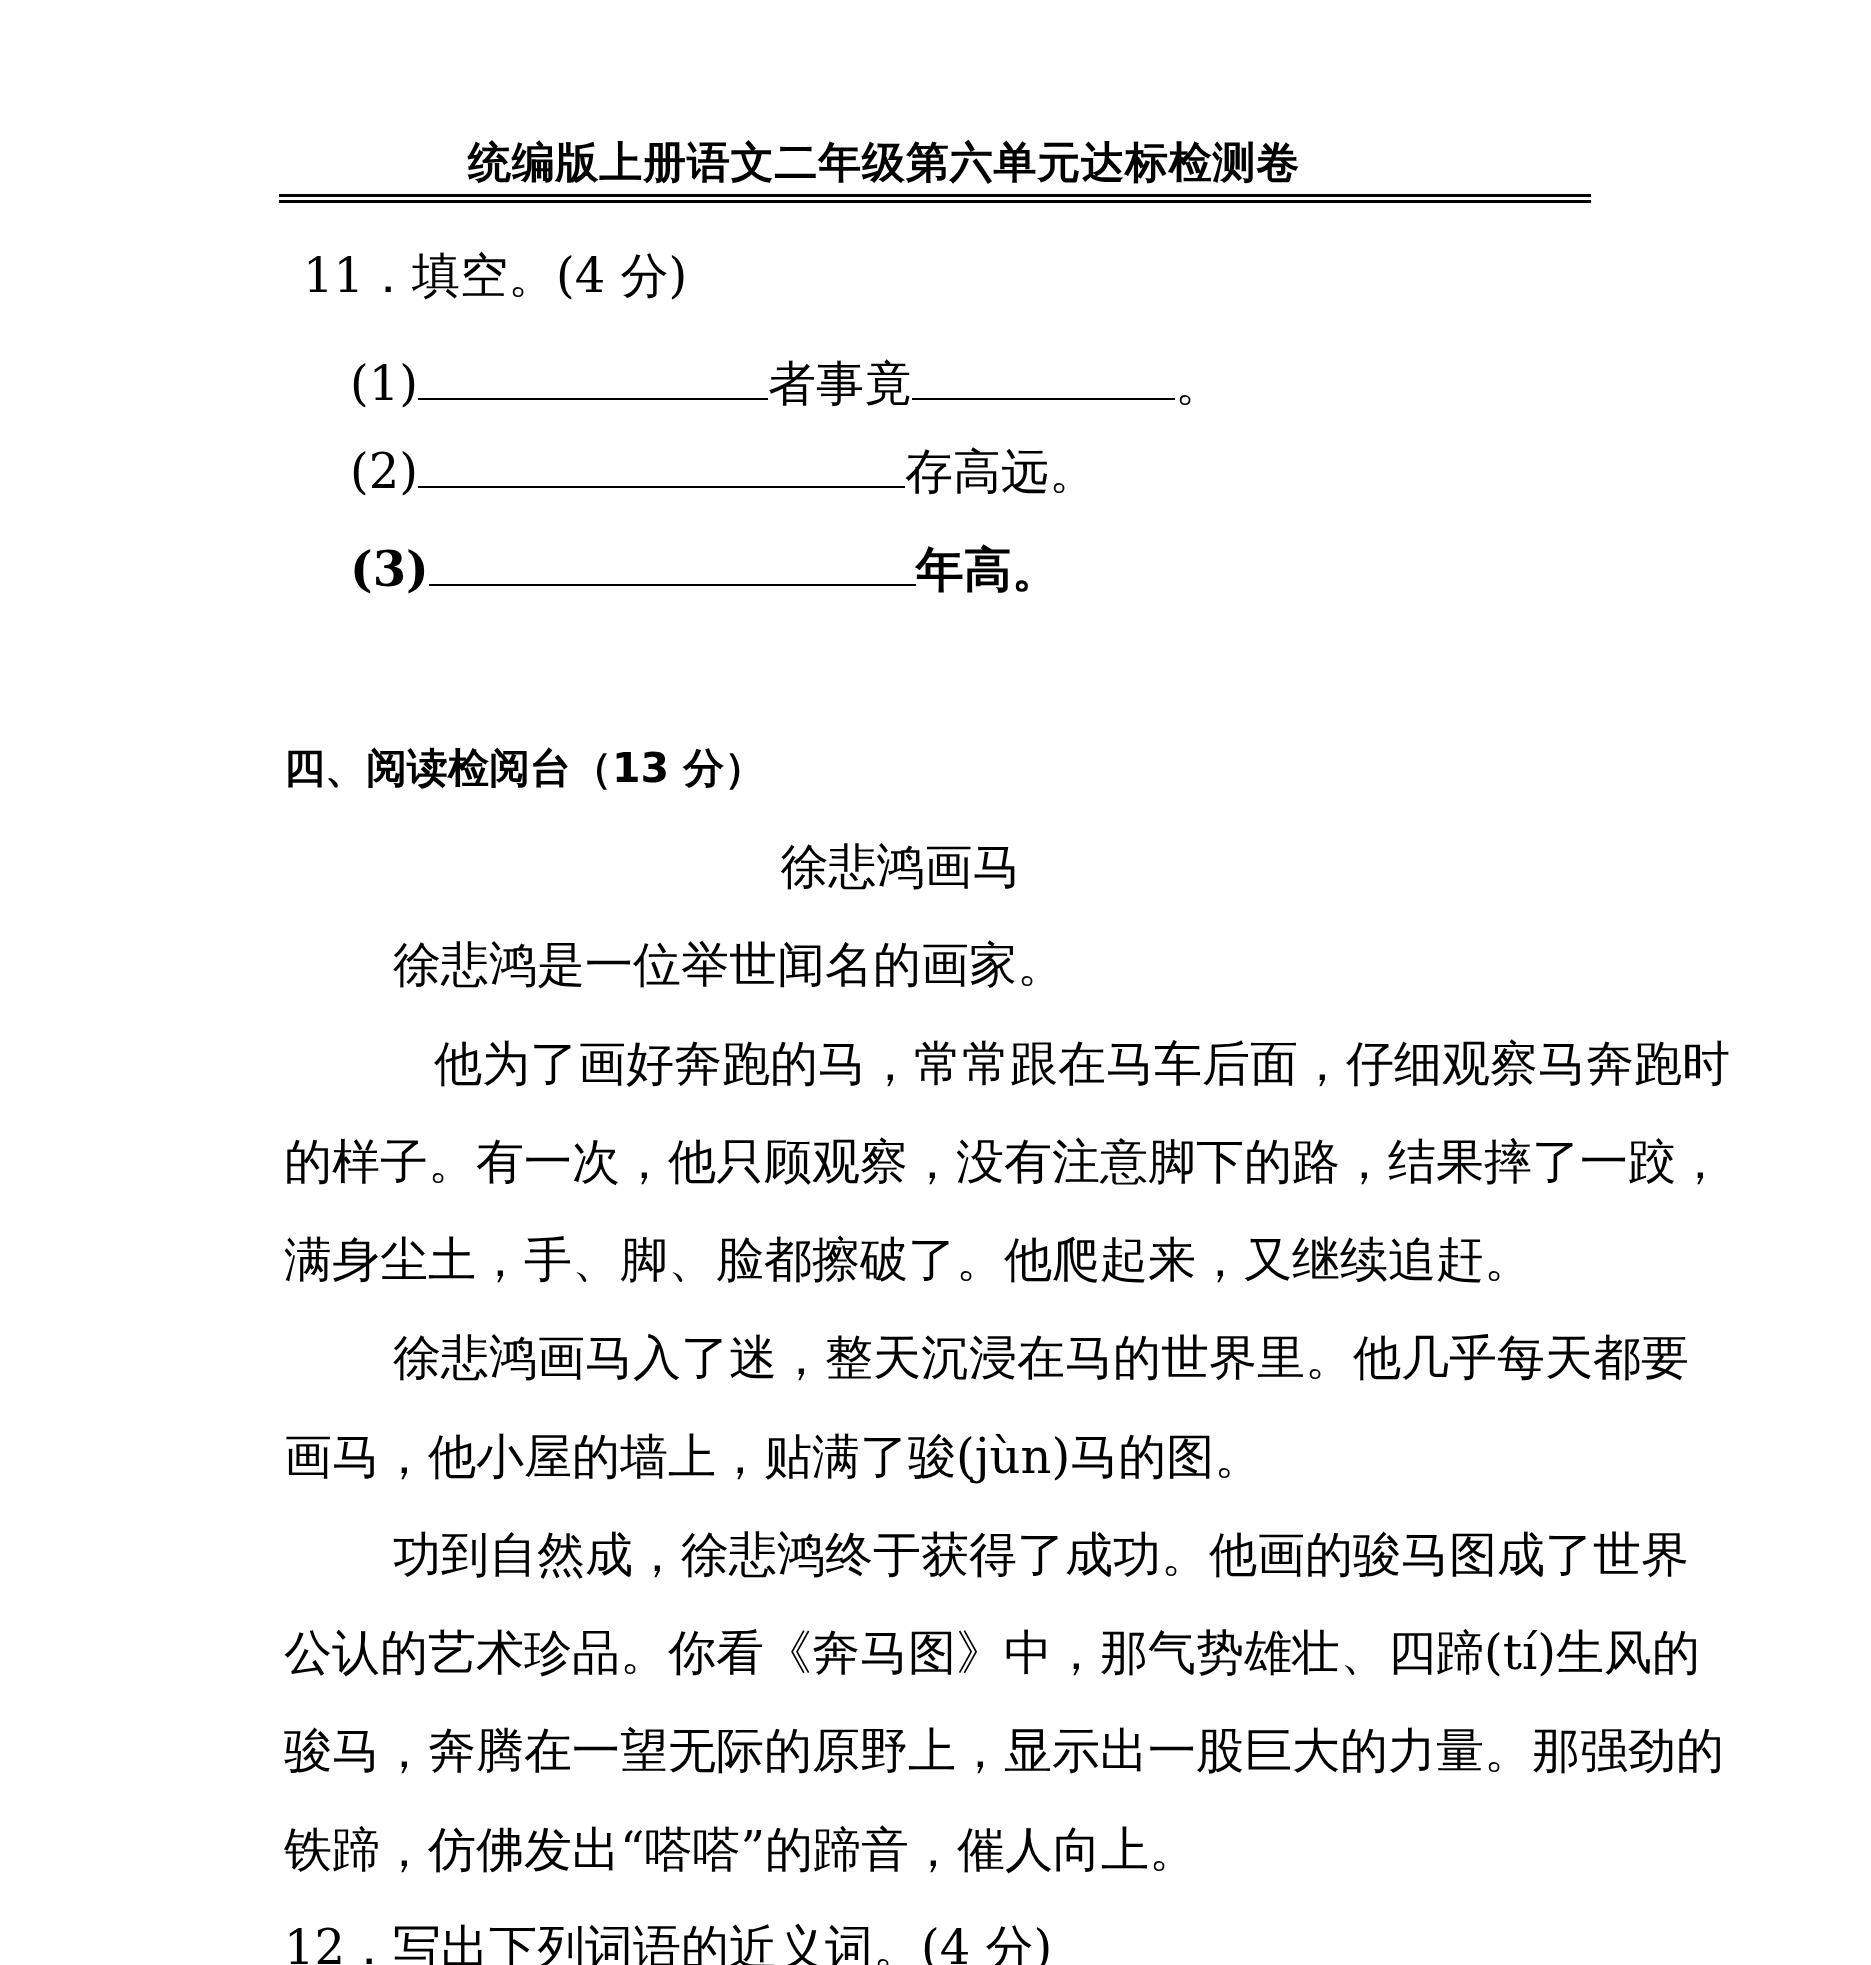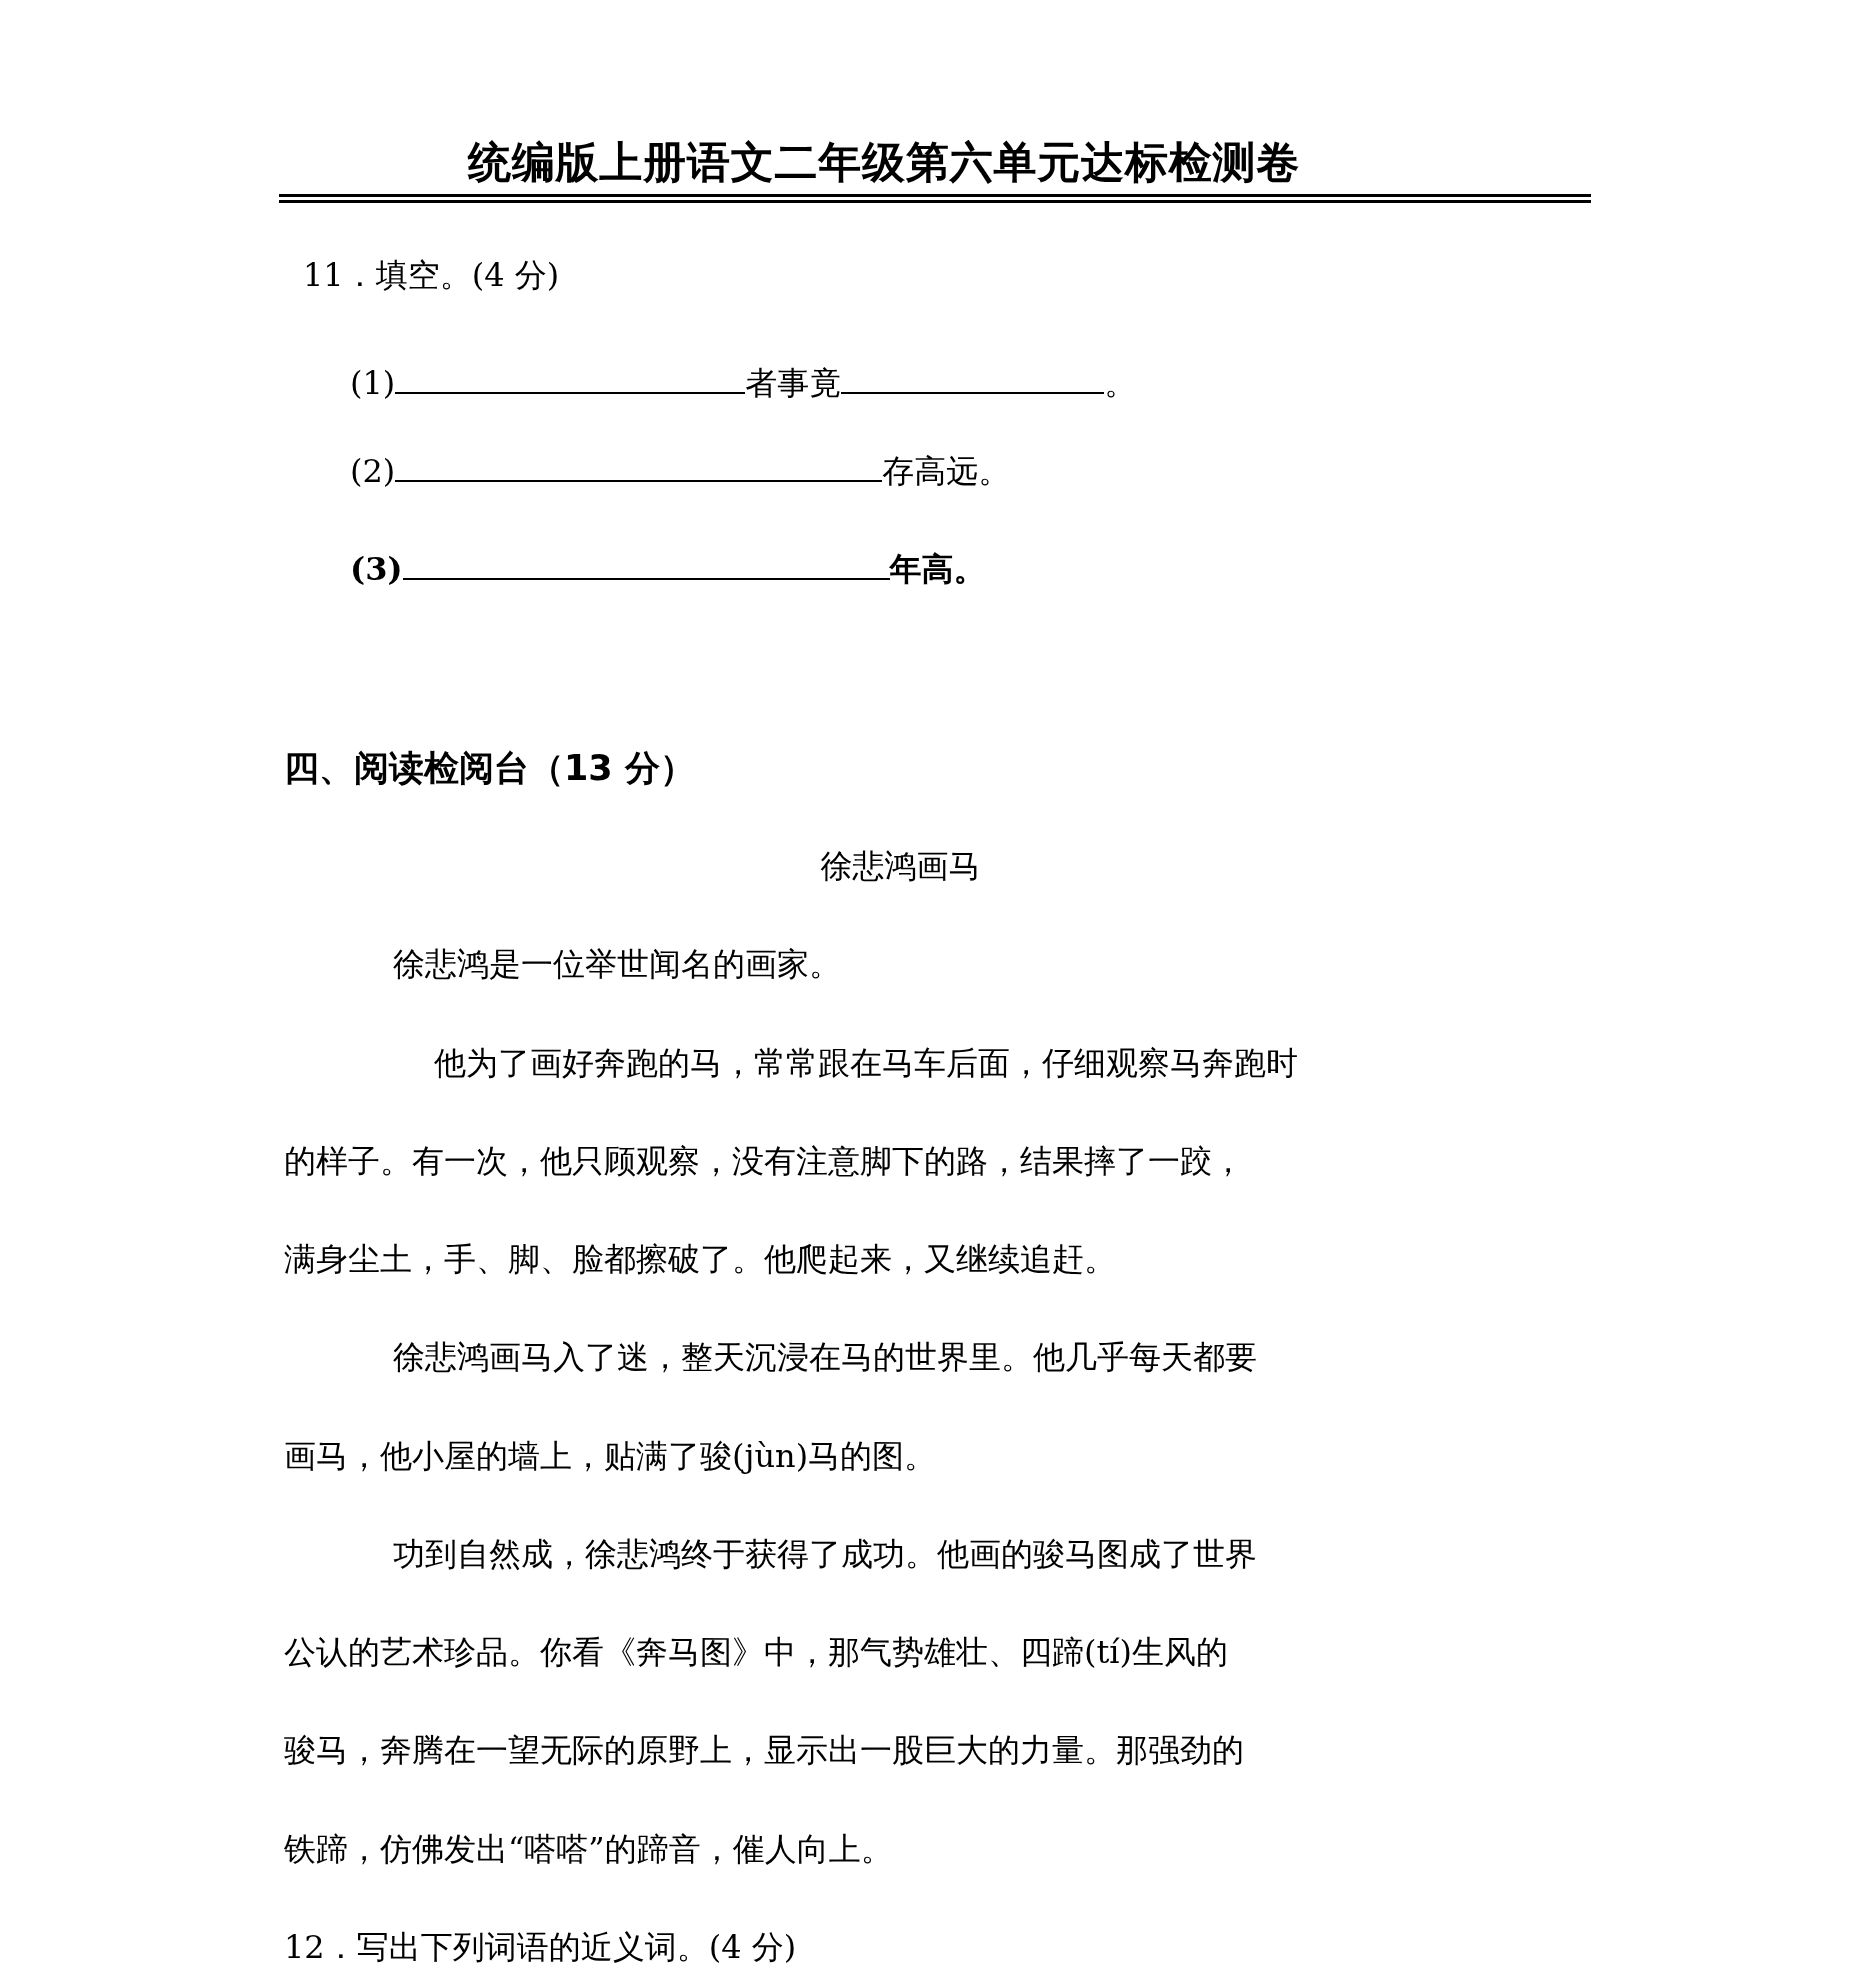--- a/index.html
+++ b/index.html
@@ -1,24 +1,24 @@
 <!DOCTYPE html>
 <html style="font-size:6.3px"><head>
 <meta charset="utf-8">
 <style>
   html, body { margin:0; padding:0; background:#ffffff; }
   body { width:1872px; height:2647px; position:relative; overflow:hidden;
          font-family:"DejaVu Serif","Liberation Serif",serif; color:#000; }
   .abs { position:absolute; white-space:nowrap; }
   .page-title { left:0; width:1768px; top:134px; text-align:center; font-size:43px; font-weight:bold; letter-spacing:0.8px; }
   .rule { position:absolute; left:279px; width:1312px; height:3.1px; background:#000; }
-  .line { position:absolute; left:284px; font-size:32px; line-height:55px; height:55px; white-space:nowrap; }
+  .line { position:absolute; left:284px; font-size:48px; line-height:55px; height:55px; white-space:nowrap; }
   .indent { left:393px; }
   .blank { display:inline-block; border-bottom:2px solid #000; height:35px; vertical-align:baseline; }
-  .section { font-weight:bold; font-family:"DejaVu Sans","Liberation Sans",sans-serif; font-size:35px; }
+  .section { font-weight:bold; font-family:"DejaVu Sans","Liberation Sans",sans-serif; font-size:41px; }
   .story-title { left:0; width:1801px; text-align:center; }
 </style>
 </head>
 <body>
 
 <div class="abs page-title">统编版上册语文二年级第六单元达标检测卷</div>
 <div class="rule" style="top:194px;"></div>
 <div class="rule" style="top:200px;"></div>
 
 <div class="line" style="left:303px; top:248px;">11．填空。(4 分)</div>

